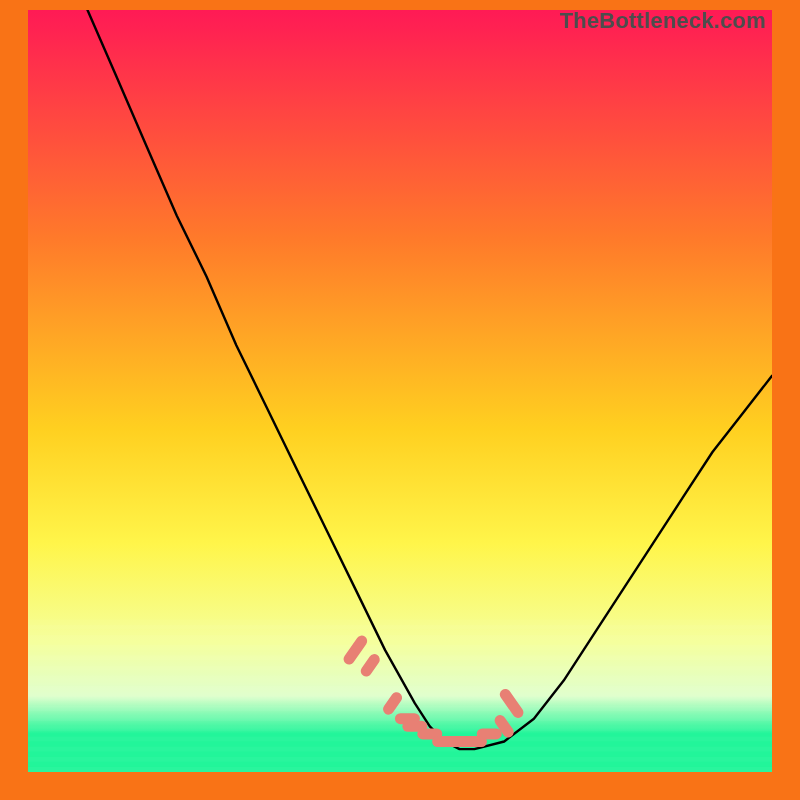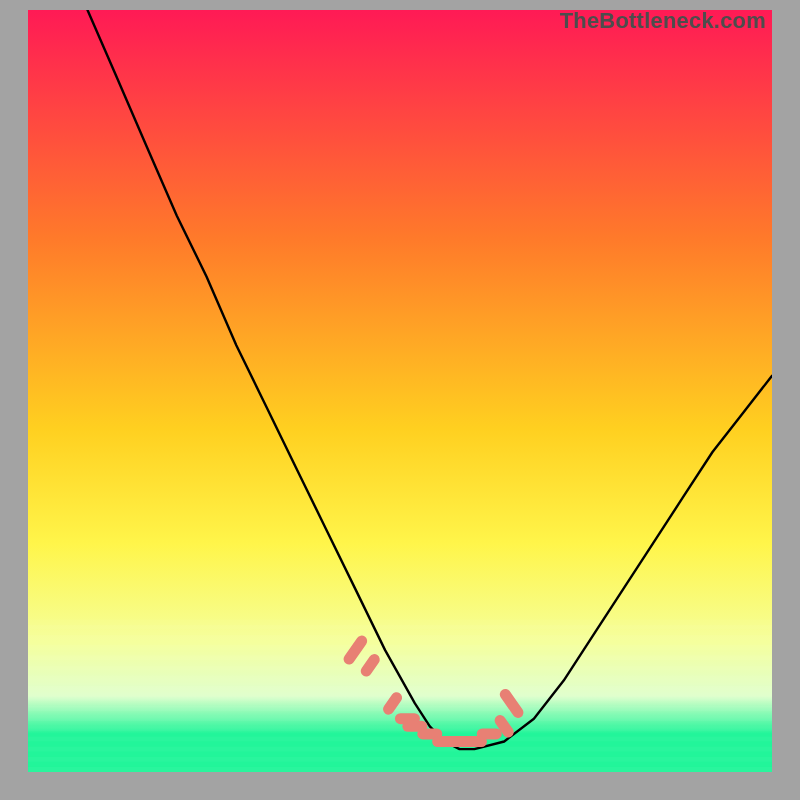--- a/index.html
+++ b/index.html
@@ -8,21 +8,21 @@
     width: 800px;
     height: 800px;
     background: #000;
     overflow: hidden;
     font-family: Arial, Helvetica, sans-serif;
   }
   .frame {
     position: absolute;
     left: 0; top: 0;
     width: 800px; height: 800px;
-    background: #a3a3a3;
+    background: #f97316;
   }
   .plot {
     position: absolute;
     left: 28px;
     top: 10px;
     width: 744px;
     height: 762px;
     overflow: hidden;
   }
   .watermark {

